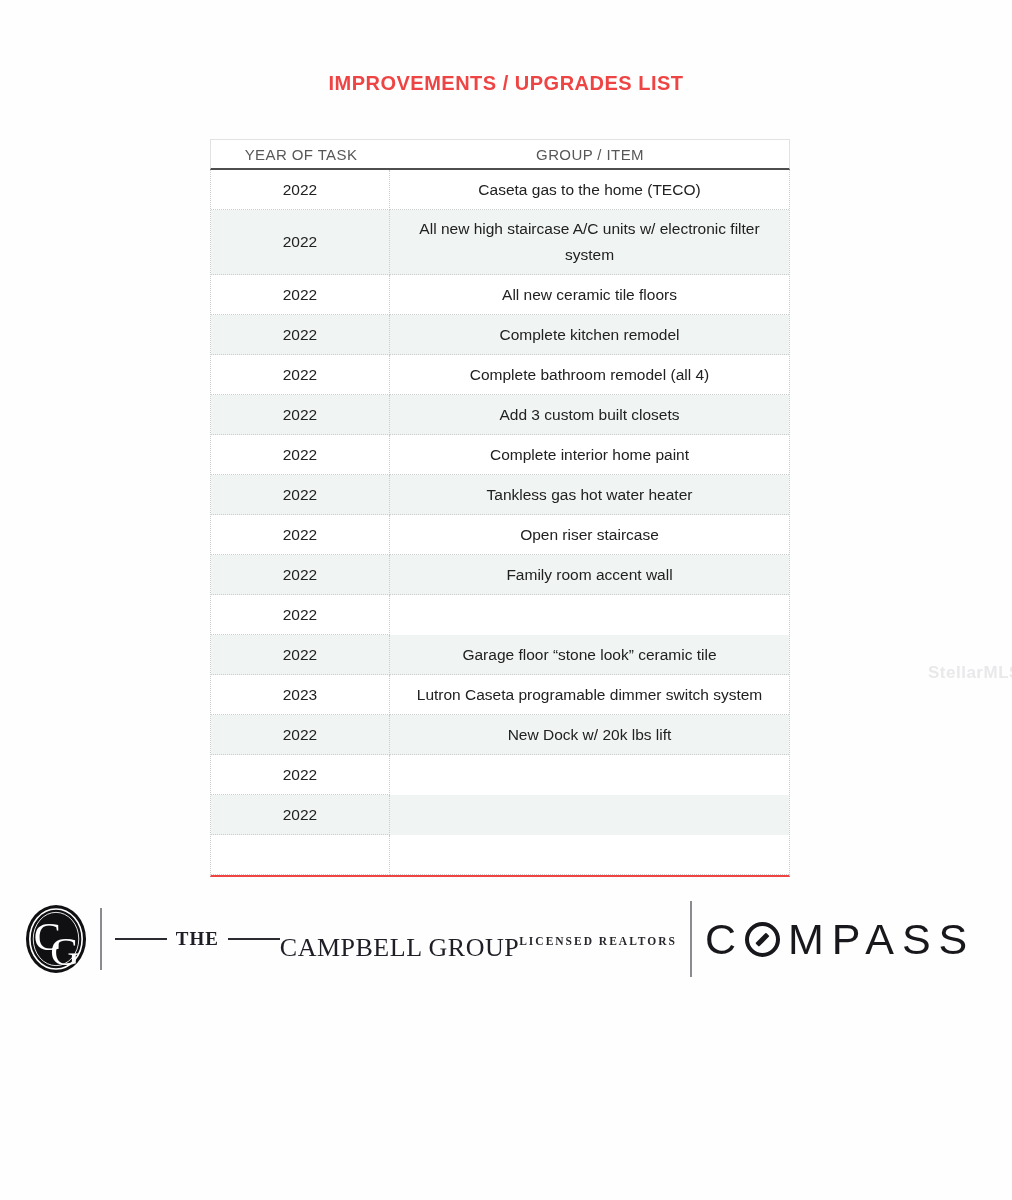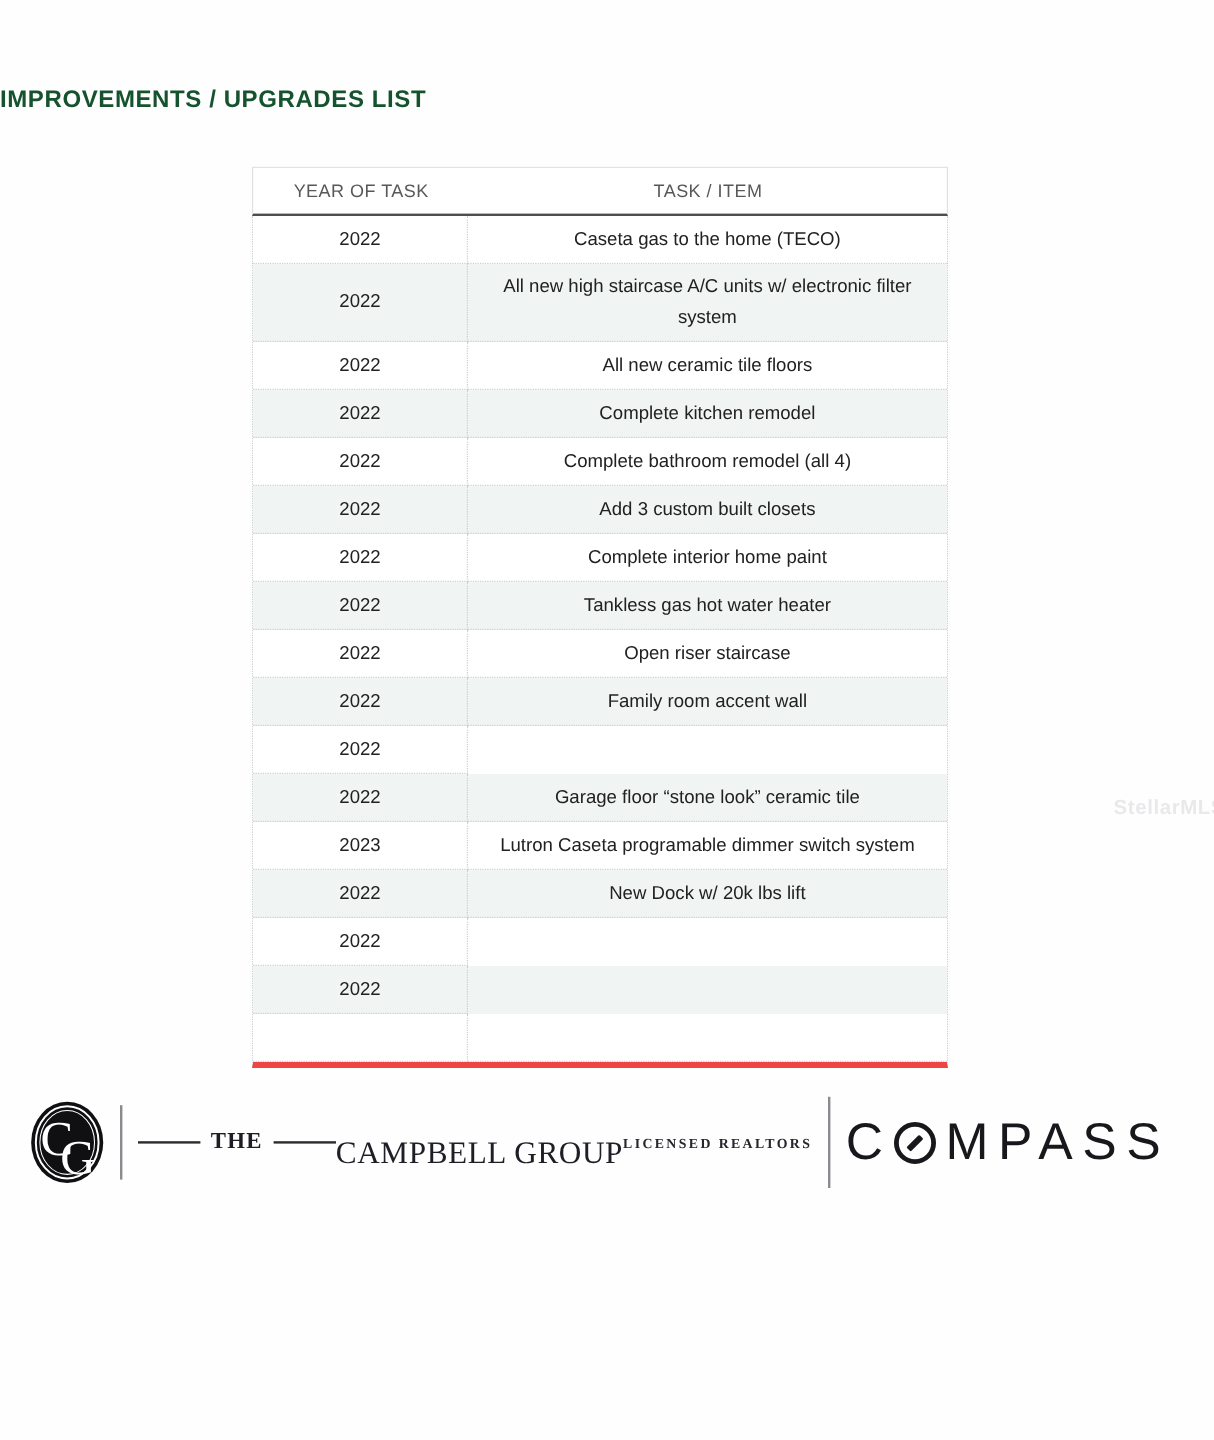--- a/index.html
+++ b/index.html
@@ -8,43 +8,44 @@
     background:#fefefe;
     font-family:"Liberation Sans", sans-serif;
     position:relative;
     overflow:hidden;
   }
   .page { position:relative; width:1012px; height:1200px; }
 
   
   .page-title {
     margin-top:72px;
+    text-align:center;
     font-size:20px;
     font-weight:600;
     letter-spacing:.5px;
-    color:#14532d;
+    color:#ef4444;
   }
 
   
   .imp-table { width:580px; margin:44px 0 0 210px; }
   .thead {
-    display:flex; height:41px; background:#fff;
+    display:flex; height:31px; background:#fff;
     border:1px solid #e2e2e2;
     border-bottom:2px solid #4e4e4e;
   }
   .th {
     display:flex; align-items:center; justify-content:center;
     font-size:15px; color:#585858; letter-spacing:.4px;
   }
   .th.year { width:180px; }
   .th.task { flex:1; }
   .tbody {
     border-left:1px dotted #c9cdcc;
     border-right:1px dotted #c9cdcc;
-    border-bottom:5px solid #ef4444;
+    border-bottom:2px solid #ef4444;
   }
   .tr { display:flex; background:#fff; }
   .tr:nth-child(even) { background:#f0f4f3; }
   .td {
     display:flex; align-items:center; justify-content:center;
     text-align:center; min-height:40px; padding:6px 10px;
     font-size:15.5px; line-height:26px; color:#212121;
     border-bottom:1px dotted #c9cdcc;
   }
   .td.year { width:179px; border-right:1px dotted #c9cdcc; }
@@ -87,21 +88,21 @@
 </head>
 <body>
 
 <div class="page">
 
   <h1 class="page-title">IMPROVEMENTS / UPGRADES LIST</h1>
 
   <div class="imp-table">
     <div class="thead">
       <div class="th year">YEAR OF TASK</div>
-      <div class="th task">TASK / ITEM</div>
+      <div class="th task">GROUP / ITEM</div>
     </div>
     <div class="tbody" id="table-body">
   <div class="tr">
     <div class="td year">2022</div>
     <div class="td task">Caseta gas to the home (TECO)</div>
   </div>
 
   <div class="tr">
     <div class="td year">2022</div>
     <div class="td task">All new high staircase A/C units w/ electronic filter system</div>

